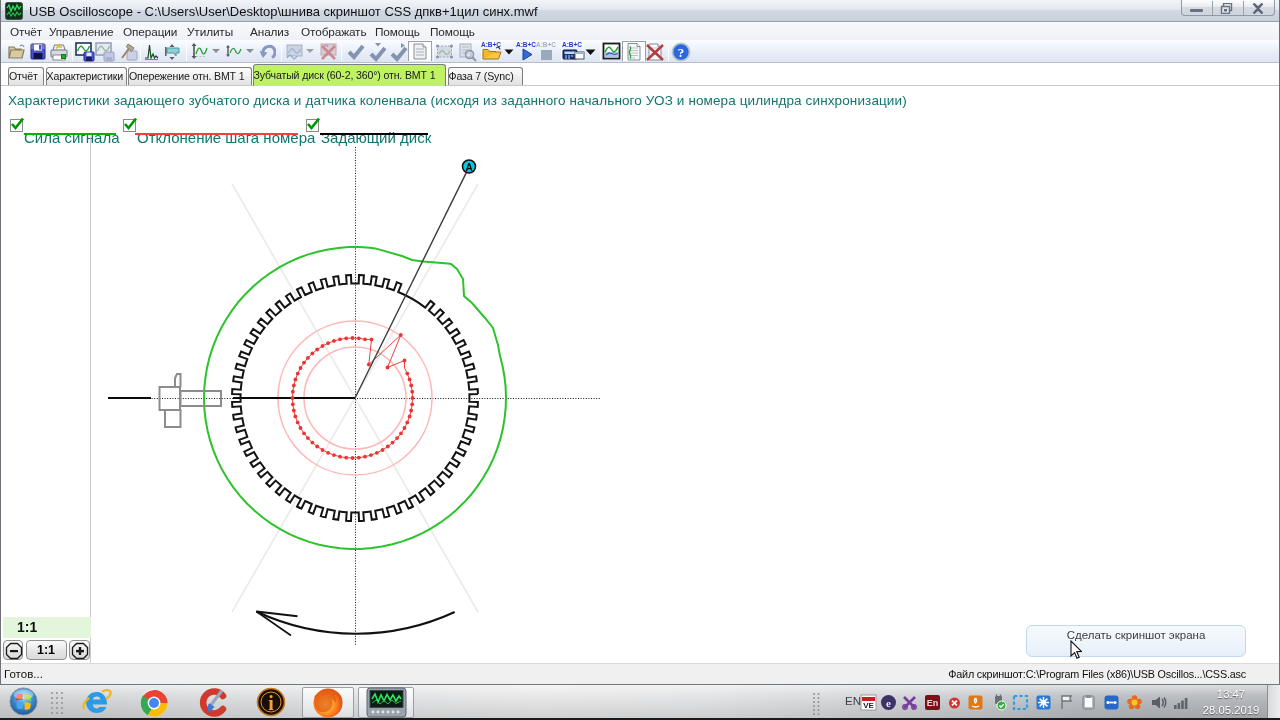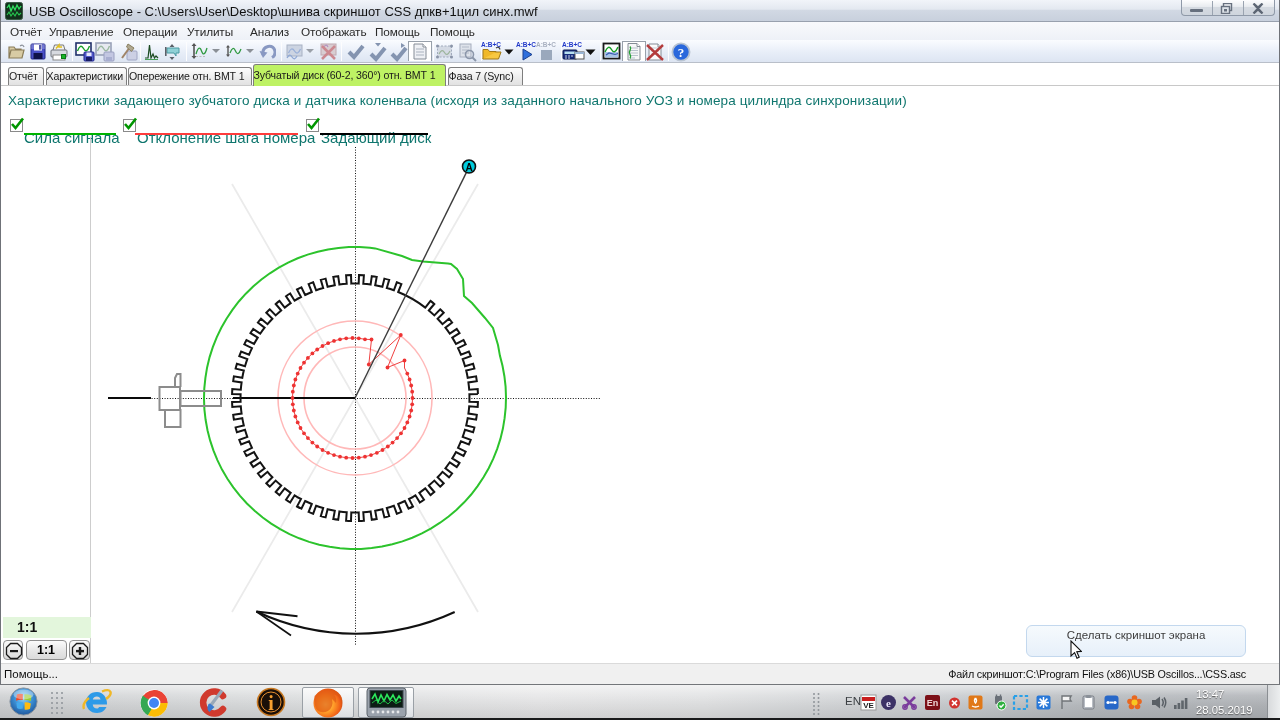--- a/index.html
+++ b/index.html
@@ -41,21 +41,21 @@
 #statusbar .r{position:absolute;right:34px;top:4px;font-size:10.8px;letter-spacing:-0.18px;color:#101010;white-space:pre}
 #taskbar{position:absolute;left:0;top:684px;width:1280px;height:36px;
  background:linear-gradient(90deg,#cfd1d3 0%,#dcdedf 22%,#e7e7e8 42%,#e2e3e4 55%,#cdd0d3 72%,#b8bcc0 85%,#b2b5b9 100%);
  border-top:1px solid #73767a}
 #taskbar:before{content:"";position:absolute;left:0;top:0;width:100%;height:100%;
  background:linear-gradient(180deg,rgba(255,255,255,.55) 0%,rgba(255,255,255,.1) 30%,rgba(0,0,0,.04) 60%,rgba(0,0,0,.10) 100%)}
 #tbblack{position:absolute;left:0;top:718px;width:1280px;height:2px;background:#191a1b;z-index:4}
 .tbox{position:absolute;top:687px;width:52px;height:31px;border:1px solid #9aa0a6;border-radius:2px;
  background:linear-gradient(180deg,rgba(255,255,255,.75),rgba(235,238,241,.55))}
 #clock{position:absolute;left:1196px;top:687px;width:70px;height:34px;color:#fff;
- font-size:11.3px;line-height:15.5px;text-align:left;text-shadow:0 1px 1px rgba(70,70,70,.85)}
+ font-size:11.3px;line-height:15.5px;text-align:center;text-shadow:0 1px 1px rgba(70,70,70,.85)}
 #showdesk{position:absolute;left:1267px;top:685px;width:13px;height:35px;
  background:linear-gradient(90deg,#d8dadc,#eceeef);border-left:1px solid #8b8f93}
 </style></head>
 <body>
 <svg class="abs" style="left:5px;top:2px;z-index:6" width="18" height="18" viewBox="0 0 18 18">
 <rect x="0.5" y="0.5" width="17" height="17" rx="2" fill="#12301c" stroke="#3a5a46"></rect>
 <polyline points="2,6 4,3 6,9 8,4 10,8 12,3 14,7 16,4" fill="none" stroke="#30e060" stroke-width="1.3"></polyline>
 <polyline points="2,13 4,10 6,14 8,11 10,14 12,10 14,13 16,11" fill="none" stroke="#28c850" stroke-width="1.1"></polyline>
 </svg>
 <div class="abs" style="left:1181px;top:0;width:94px;height:16px;z-index:6;background:linear-gradient(180deg,#fdfdfe,#e8ebef 45%,#d5dae1 50%,#cfd5dd);border:1px solid #8f99a8;border-top:none;border-radius:0 0 4px 4px"></div>
@@ -388,21 +388,21 @@
     </svg>
   </div>
 <div id="shotbtn">Сделать скриншот экрана</div>
 <svg class="abs" style="left:1068px;top:640px;z-index:9" width="14" height="20" viewBox="0 0 14 20">
 <path d="M3,1 L3,16 L6.6,12.6 L9,18.2 L11.2,17.2 L8.8,11.7 L13.4,11.4 Z" fill="#fff" stroke="#111" stroke-width="1.1"></path>
 </svg>
 <div class="abs" style="left:0;top:0;width:1px;height:684px;background:#6f7278;z-index:8"></div>
 <div class="abs" style="left:1279px;top:0;width:1px;height:684px;background:#6f7278;z-index:8"></div>
 
 <div id="statusbar">
-    <span class="l">Помощь...</span>
+    <span class="l">Готов...</span>
     <span class="r">Файл скриншот:C:\Program Files (x86)\USB Oscillos...\CSS.asc</span>
   </div>
 
 <div id="taskbar"></div>
 <div id="tbblack"></div>
 <svg class="abs" style="left:9px;top:687px" width="29" height="29" viewBox="0 0 29 29">
 <defs>
       <radialGradient id="orb" cx="50%" cy="35%" r="70%">
 <stop offset="0%" stop-color="#9fd8f8"></stop>
         <stop offset="45%" stop-color="#3f94d8"></stop>

